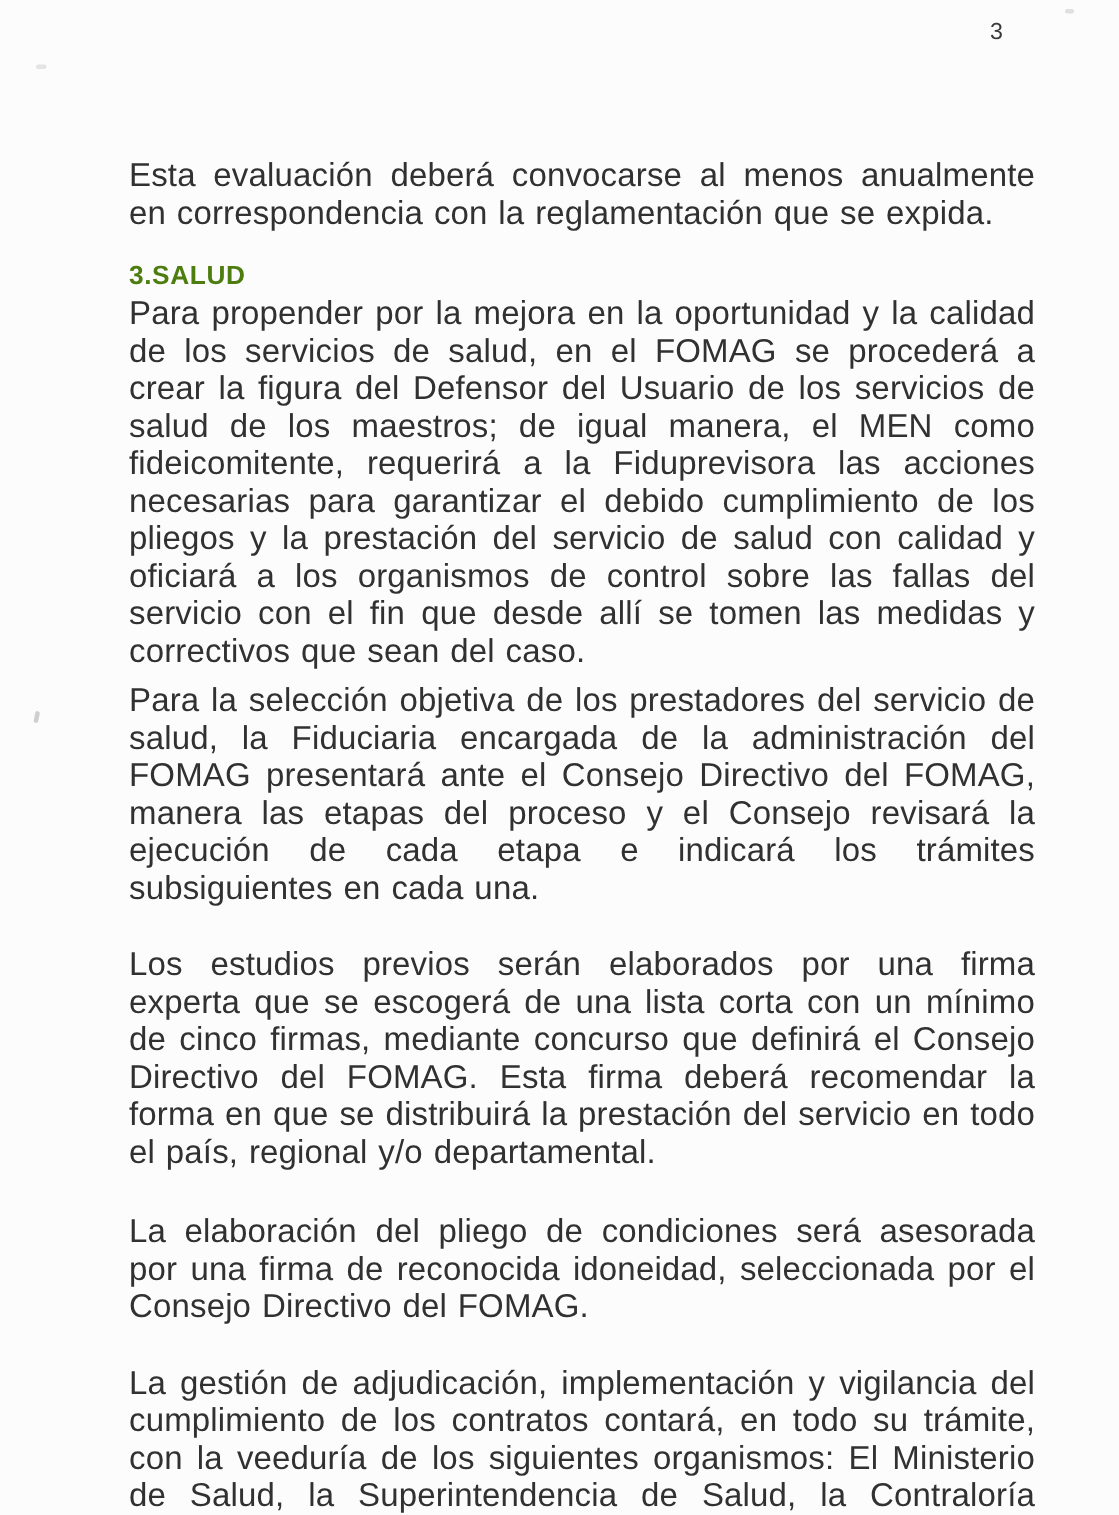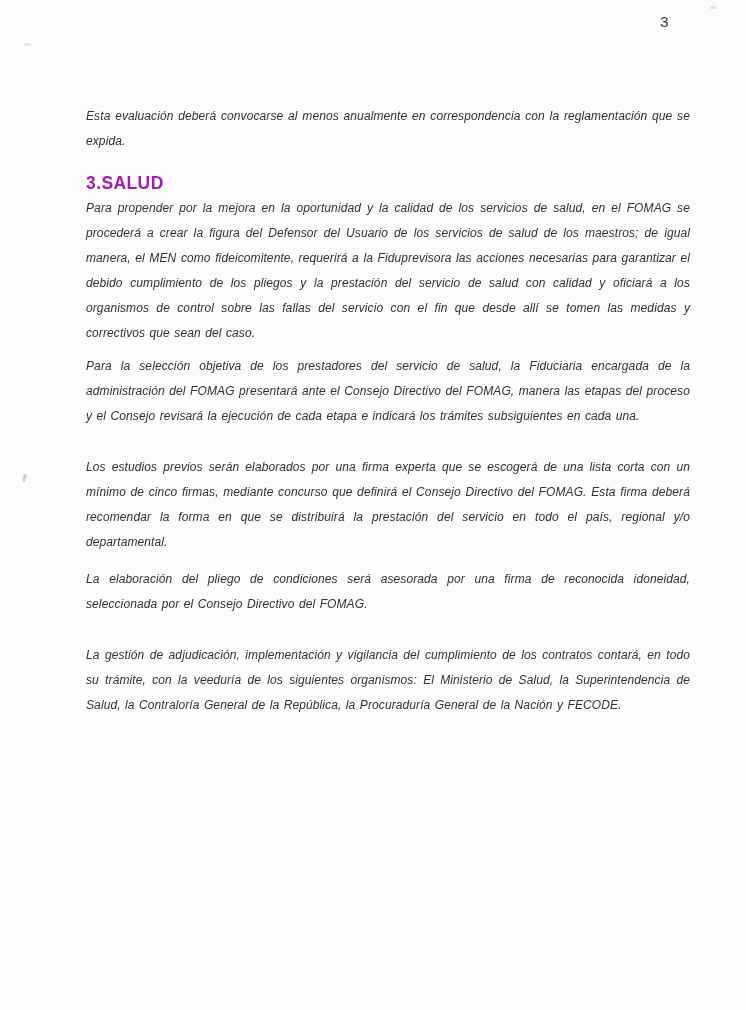--- a/index.html
+++ b/index.html
@@ -25,41 +25,40 @@
     color: #3a3a3a;
   }
   .content {
     position: absolute;
     left: 86px;
     top: 0;
     width: 604px;
   }
   .para {
     margin: 0;
-    font-size: 12px;
+    font-size: 22px;
     line-height: 25px;
     text-align: justify;
     letter-spacing: 0.1px;
     word-spacing: 1px;
-    font-style: italic;
   }
   .para-intro { margin-top: 104px; }
   .section-heading {
     margin: 17px 0 0 0;
     font-size: 17.5px;
     line-height: 25px;
     font-weight: bold;
     letter-spacing: 0.4px;
-    color: #a21caf;
+    color: #4d7c0f;
     text-align: left;
   }
   .para-1 { }
   .para-2 { margin-top: 8px; }
   .para-3 { margin-top: 26px; }
-  .para-4 { margin-top: 12px; }
+  .para-4 { margin-top: 28px; }
   .para-5 { margin-top: 26px; }
   
   .artifact {
     position: absolute;
     background: #9a9a9a;
     opacity: 0.45;
     border-radius: 2px;
   }
   .artifact-1 { left: 23px; top: 474px; width: 3px; height: 8px; transform: rotate(12deg); }
   .artifact-2 { left: 710px; top: 6px; width: 6px; height: 3px; opacity: 0.3; }

